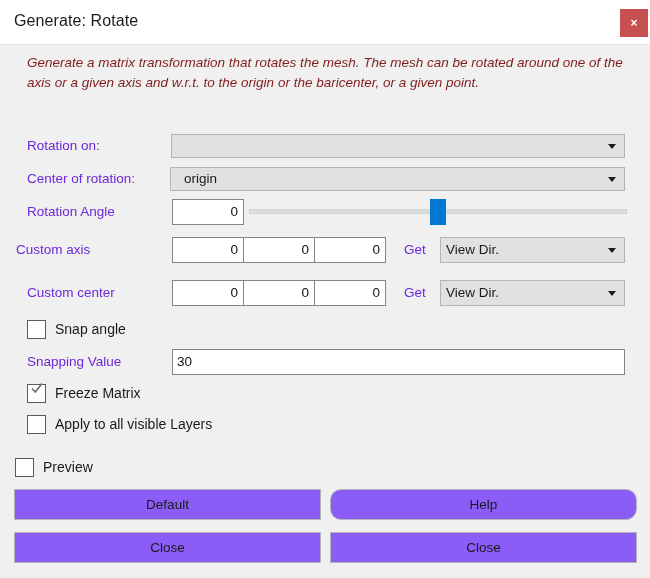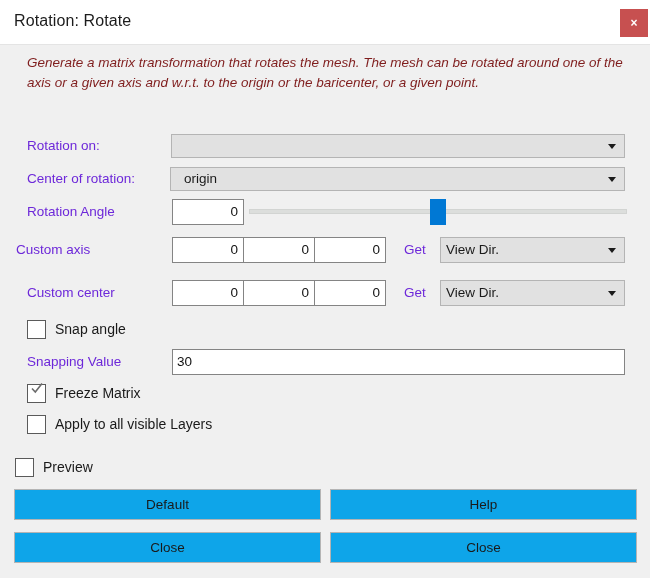--- a/index.html
+++ b/index.html
@@ -170,35 +170,35 @@
     position: absolute;
     left: 28px; top: 1px;
     font-size: 14px;
     color: #1a1a1a;
     white-space: nowrap;
   }
 
   
   .pushbutton {
     position: absolute;
-    background: #0ea5e9;
+    background: #8b5cf6;
     border: 1px solid #b4b4b4;
     font-size: 13.5px;
     color: #1a1a1a;
     font-family: "Liberation Sans", sans-serif;
     cursor: pointer;
     padding: 0;
     text-align: center;
   }
 </style>
 </head>
 <body>
 
 <div id="titlebar">
-  <div id="title-text">Rotation: Rotate</div>
+  <div id="title-text">Generate: Rotate</div>
   <button id="close-button">×</button>
 </div>
 
 <div id="description">Generate a matrix transformation that rotates the mesh. The mesh can be rotated around one of the axis or a given axis and w.r.t. to the origin or the baricenter, or a given point.</div>
 
 <div class="label" style="left:27px; top:138px;">Rotation on:</div>
 <div class="combo" style="left:171px; top:134px; width:454px; height:24px; line-height:22px;">
   <span class="arrow"></span>
 </div>
 
@@ -274,15 +274,15 @@
   <span class="checkbox-box"></span>
   <span class="checkbox-label">Apply to all visible Layers</span>
 </div>
 
 <div class="checkrow" style="left:15px; top:458px;">
   <span class="checkbox-box"></span>
   <span class="checkbox-label">Preview</span>
 </div>
 
 <button class="pushbutton" style="left:14px; top:489px; width:307px; height:31px;">Default</button>
-<button class="pushbutton" style="left:330px; top:489px; width:307px; height:31px;">Help</button>
+<button class="pushbutton" style="left:330px; top:489px; width:307px; height:31px;border-radius:11px;">Help</button>
 <button class="pushbutton" style="left:14px; top:532px; width:307px; height:31px;">Close</button>
 <button class="pushbutton" style="left:330px; top:532px; width:307px; height:31px;">Close</button>
 
 </body></html>

